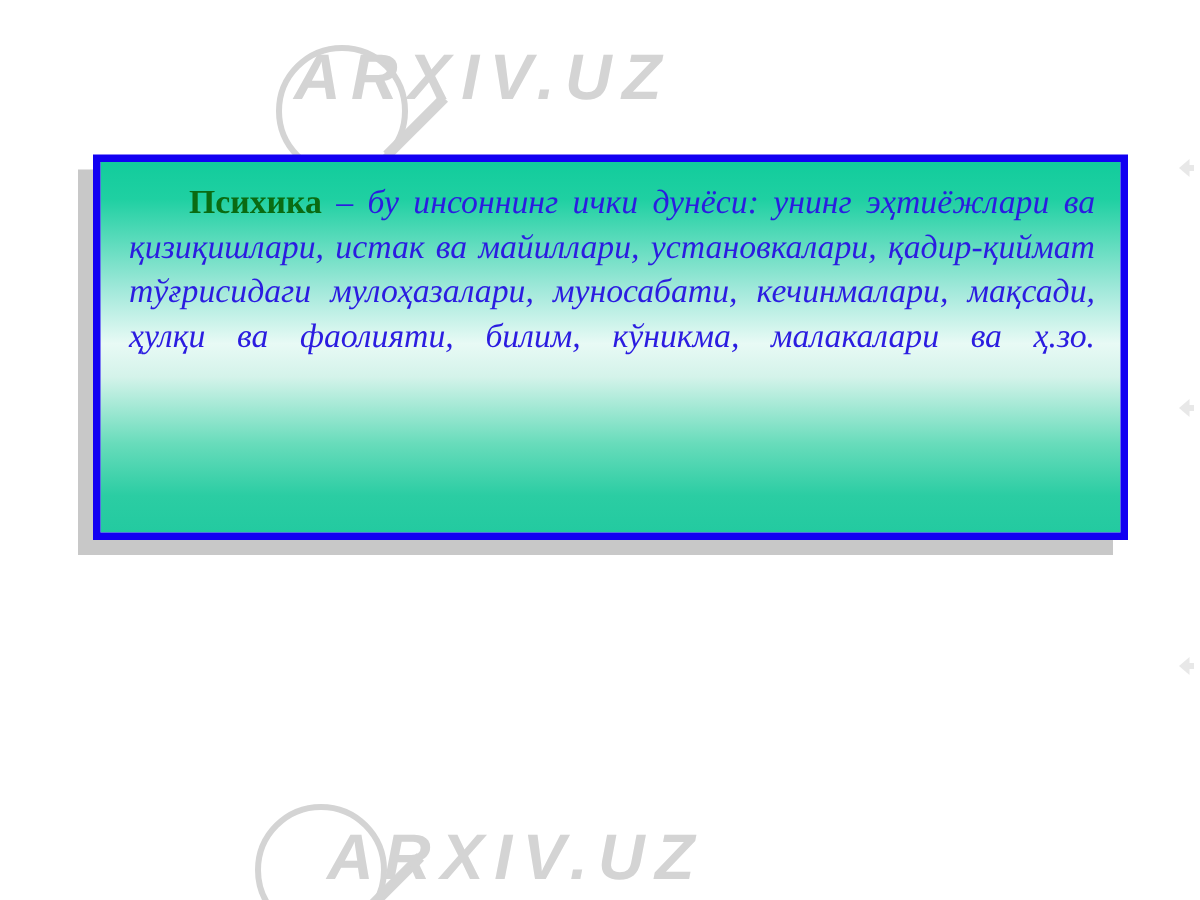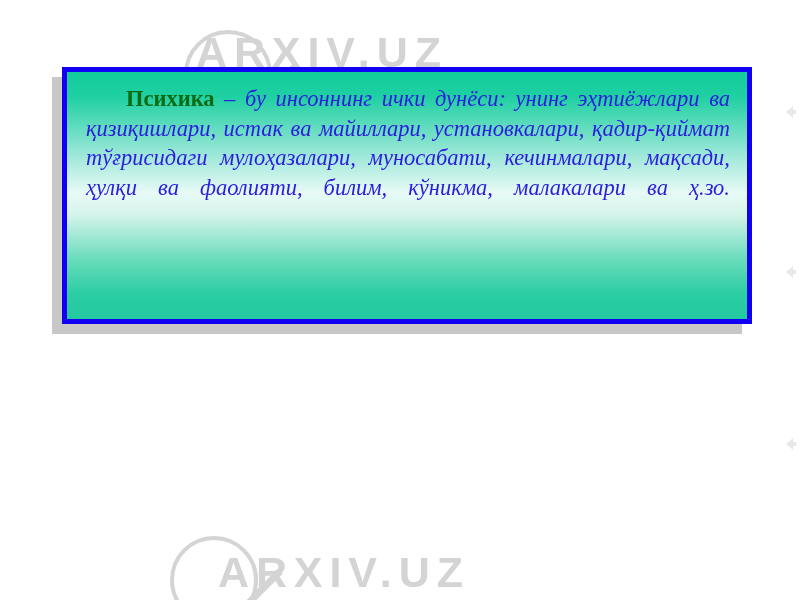--- a/index.html
+++ b/index.html
@@ -61,21 +61,21 @@
 
   
   .wm-bot {
     top: 548px;
     left: 218px;
     font-size: 43px;
   }
   .wm-bot .ring { width: 88px; height: 88px; position: absolute; left: -48px; top: -12px; }
   .wm-bot .handle { width: 54px; height: 7px; left: 24px; top: 58px; }
 
-  .wm-text { position: relative; z-index: 1; }
+  .wm-text { position: relative; z-index: 1; font-style: italic; }
 
   
   .edge-arrow {
     position: absolute;
     right: 2px;
     width: 16px;
     height: 16px;
     pointer-events: none;
     opacity: 0.85;
   }
@@ -95,20 +95,21 @@
                 #12cc9c 0%,
                 #1fd0a2 10%,
                 #9fe8d9 34%,
                 #e8faf5 49%,
                 #d4f3ea 58%,
                 #68dcbb 76%,
                 #2bcda3 90%,
                 #23caa0 100%);
     box-shadow: -10px 10px 0 0 rgba(190,190,190,0.85);
     z-index: 3;
+    margin-top: 36px;
   }
 
   #box-1 {
     left: 62px;
     top: 67px;
     width: 690px;
     height: 257px;
     padding: 12px 17px 10px 19px;
   }
 

